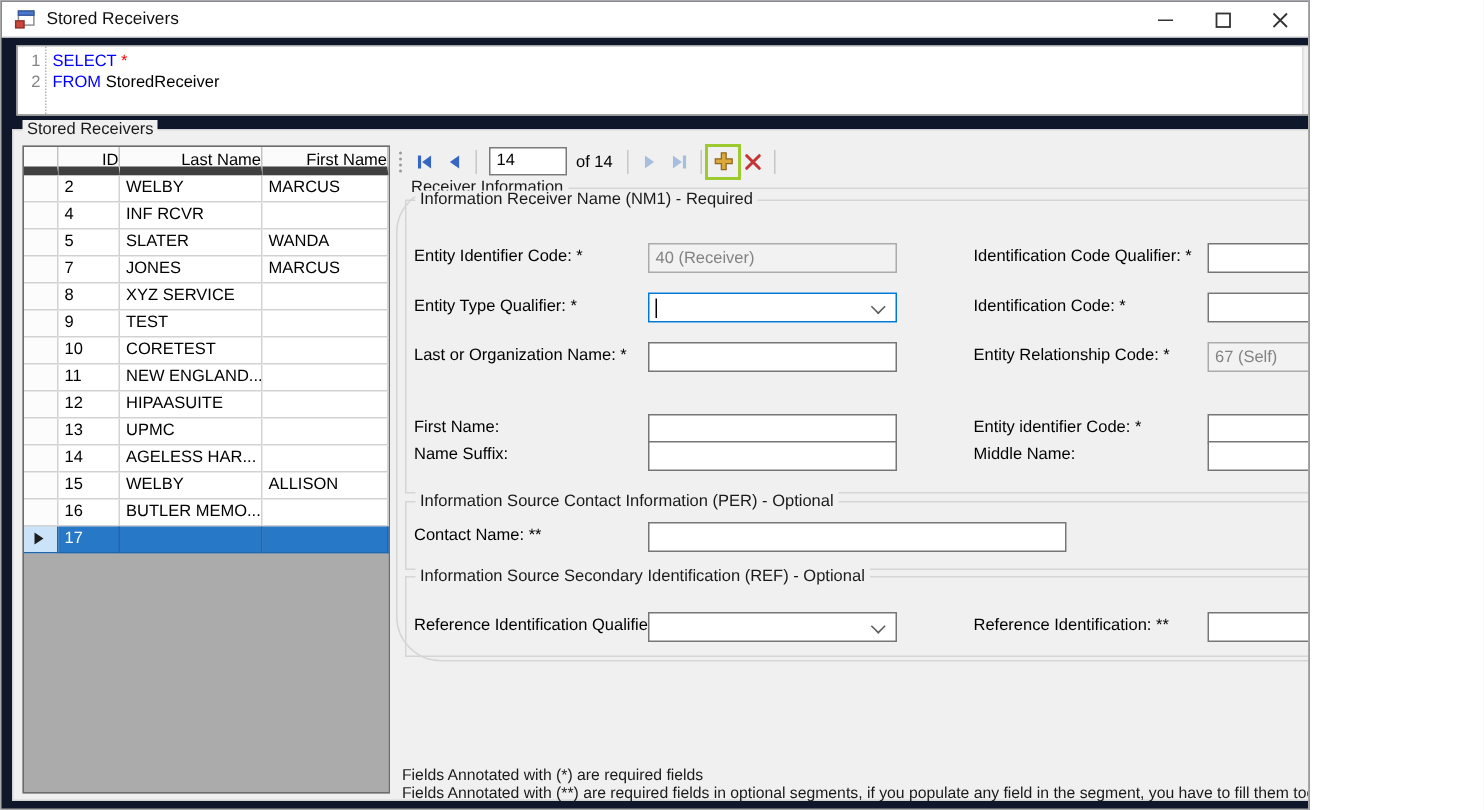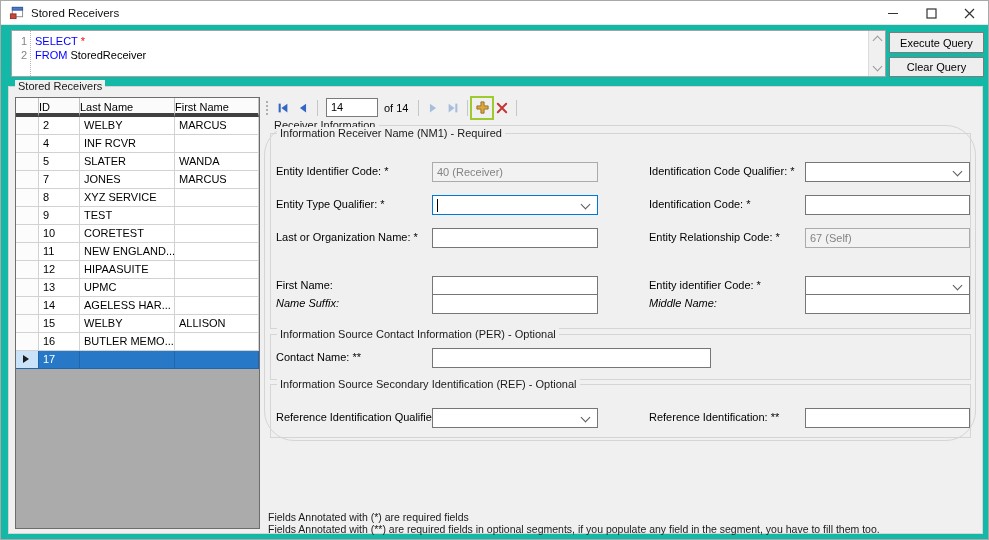--- a/index.html
+++ b/index.html
@@ -1,18 +1,18 @@
 <!DOCTYPE html>
 <html><head>
 <meta charset="utf-8">
 <style>
   * { box-sizing: border-box; margin: 0; padding: 0; }
   html,body { width: 989px; height: 540px; }
   body { font-family: "Liberation Sans", sans-serif; font-size: 11px; color:#000; }
-  .window { position: relative; width: 989px; height: 540px; background:#14b8a6;
+  .window { position: relative; width: 873px; height: 540px; background:#0f172a;
             border:1px solid #a9a9a9; overflow:hidden; }
 
   
   .titlebar { position:absolute; left:0; top:0; width:100%; height:24px; background:#ffffff;
               border-bottom:1px solid #e3e3e3; display:flex; align-items:center; }
   .app-icon { margin-left:8px; width:15px; height:15px; }
   .title-text { margin-left:7px; font-size:11.5px; color:#111; }
   .win-controls { position:absolute; right:0; top:0; height:24px; display:flex; }
   .win-btn { width:38px; height:24px; display:flex; align-items:center; justify-content:center; }
 
@@ -43,22 +43,22 @@
   .gb-label { position:absolute; top:-7px; left:6px; background:#f0f0f0; padding:0 3px;
               font-size:11px; color:#1a1a1a; white-space:nowrap; }
   .main-gb { left:7px; top:85px; width:975px; height:448px; }
 
   
   .grid { position:absolute; left:6px; top:10px; width:245px; height:432px;
           border:1px solid #6d6d6d; background:#ababab; display:flex; flex-direction:column; }
   .grow { display:grid; grid-template-columns:23px 41px 95px 84px; }
   .gcell { background:#fff; border-right:1px solid #d2d2d2; border-bottom:1px solid #d2d2d2;
            height:18px; line-height:17px; padding-left:4px; overflow:hidden; white-space:nowrap; }
-  .ghead .gcell { height:19px; line-height:18px; background:#fbfbfb; text-align:left;
-                  padding-left:0; border-right:1px solid #c2c2c2; border-bottom:4px solid #404040; }
+  .ghead .gcell { height:19px; line-height:18px; background:#fbfbfb; text-align:right;
+                  padding-left:0; border-right:1px solid #c2c2c2; border-bottom:6px solid #404040; }
   .rowhdr { background:#fcfcfc; padding-left:0; }
   .grow.sel .gcell { background:#2878c8; color:#fff; border-right:1px solid #2066ad; border-bottom:1px solid #2066ad; }
   .grow.sel .rowhdr { background:#cbe3f8; }
   .sel-arrow { display:inline-block; margin:4px 0 0 7px; width:0; height:0;
                border-left:6px solid #1c1c1c; border-top:4.5px solid transparent; border-bottom:4.5px solid transparent; }
   .grid-fill { flex:1; background:#ababab; }
 
   
   .navbar { position:absolute; left:255px; top:8px; width:715px; height:25px;
             display:flex; align-items:center; }
@@ -311,21 +311,21 @@
           <div class="tb dis" style="left:534px; width:165px;">67 (Self)</div>
         </div>
 
         <div class="frow" style="top:142px; left:0; right:0;">
           <span class="flabel" style="left:5px">First Name:</span>
           <div class="tb" style="left:161px; width:166px;"></div>
           <span class="flabel" style="left:378px">Entity identifier Code: *</span>
           <div class="cb" style="left:534px; width:165px;"><span></span><span class="chev down"></span></div>
         </div>
 
-        <div class="frow" style="top:160px; left:0; right:0;font-style:italic;">
+        <div class="frow" style="top:160px; left:0; right:0;">
           <span class="flabel" style="left:5px">Name Suffix:</span>
           <div class="tb" style="left:161px; width:166px;"></div>
           <span class="flabel" style="left:378px">Middle Name:</span>
           <div class="tb" style="left:534px; width:165px;"></div>
         </div>
       </div>
 
       <div class="sub-gb per">
         <span class="gb-label">Information Source Contact Information (PER) - Optional</span>
         <div class="frow" style="top:13px; left:0; right:0;">

